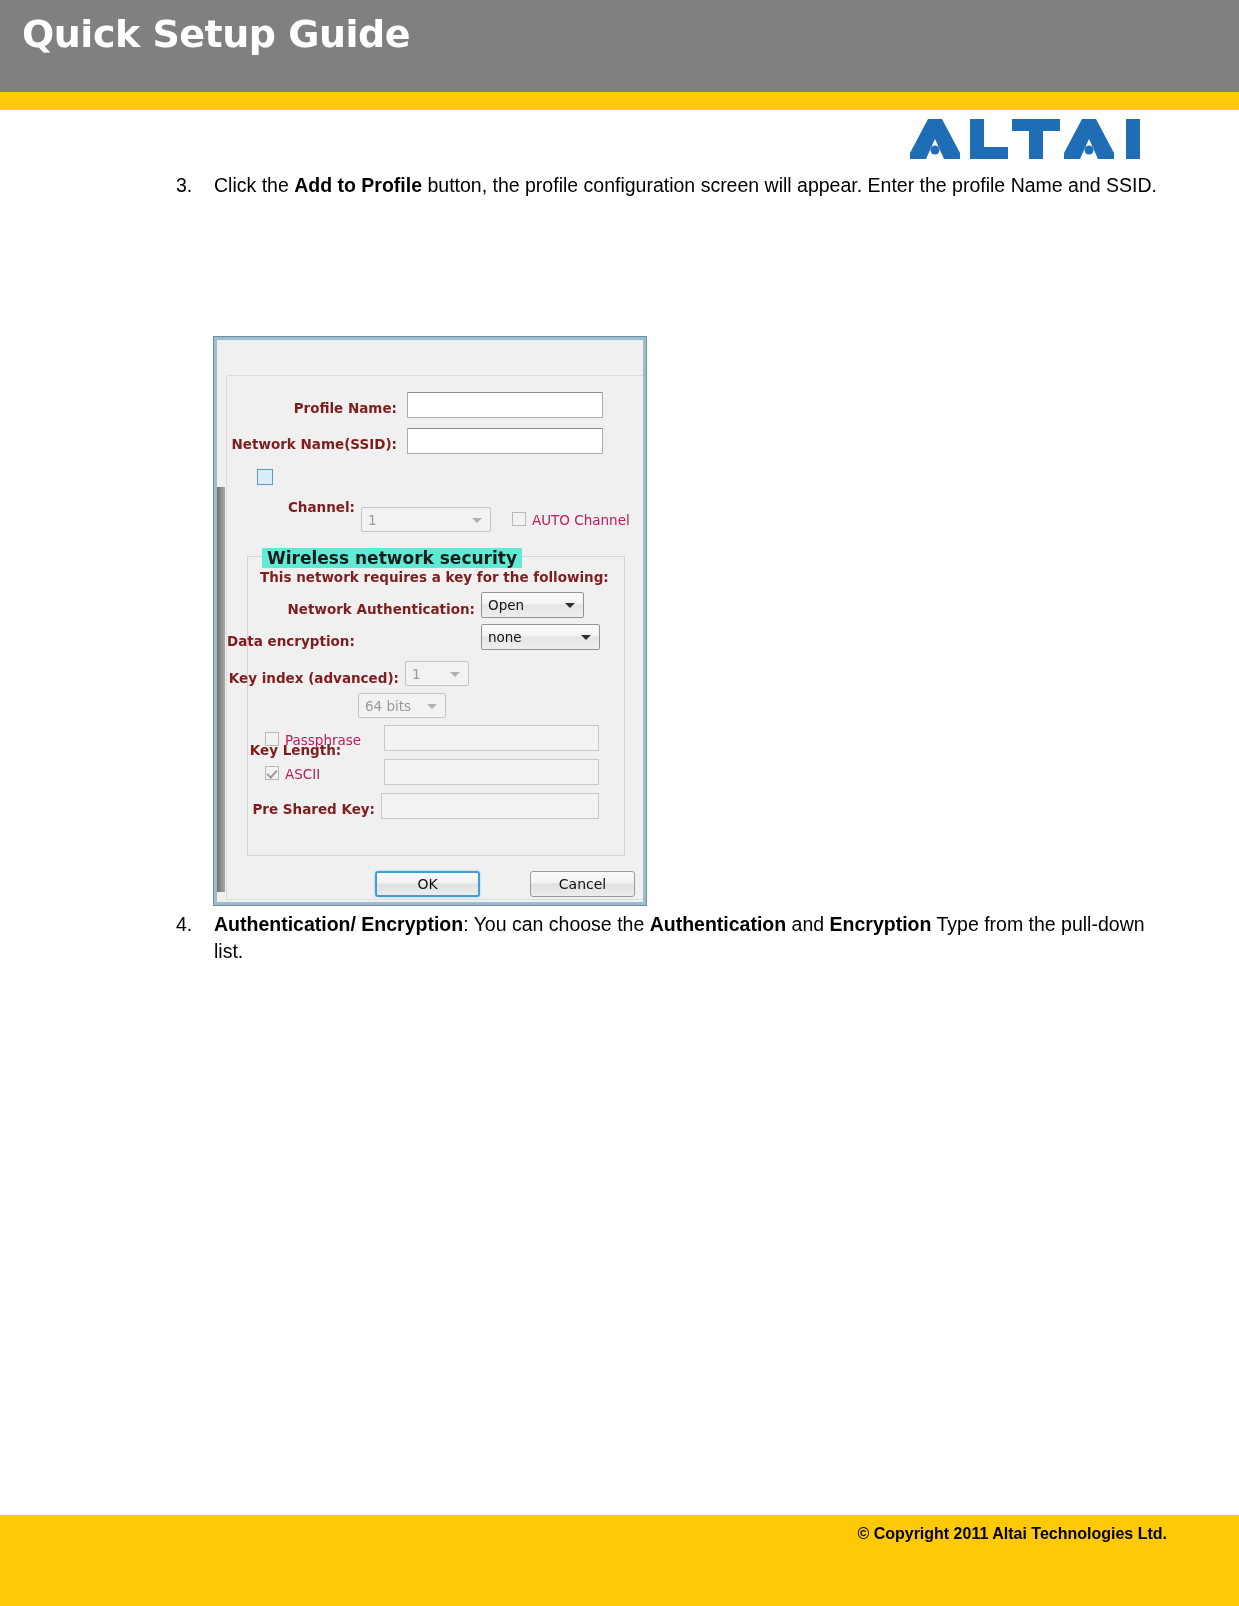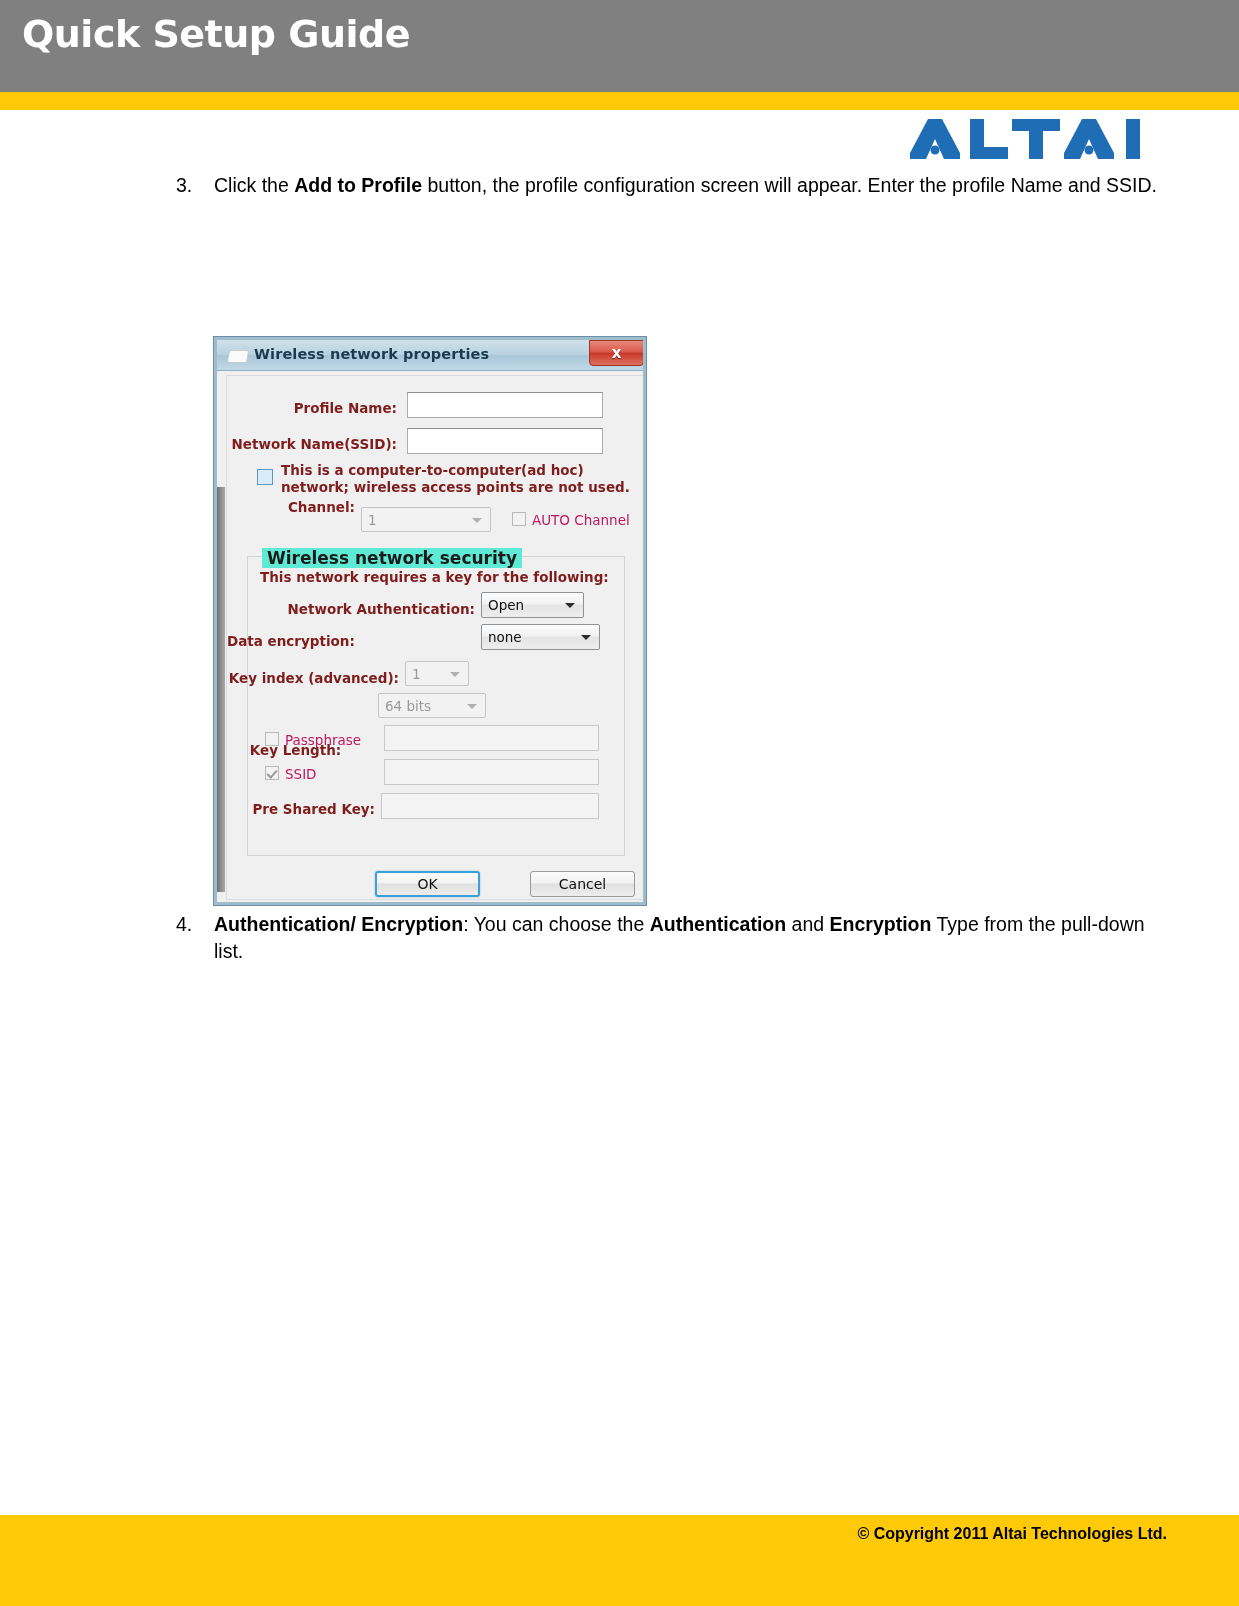--- a/index.html
+++ b/index.html
@@ -315,44 +315,36 @@
   <div class="step step-3">
     <div class="step-num">3.</div>
     <div class="step-text">
       <span>Click the </span><b>Add to Profile</b><span> button, the profile configuration screen will appear. Enter the profile Name and SSID.</span>
     </div>
   </div>
 
   <div class="dialog-area">
     <div class="dialog">
 
-      <div class="titlebar">
-        <div class="tb-icon"></div>
-        <div class="tb-title">Wireless network properties</div>
-        <div class="tb-close">x</div>
-      </div>
 
       <div class="dlg-leftbar"></div>
 
       <div class="dlg-client">
 
         <div class="row" style="left:0;top:22px;width:170px;text-align:right;">
           <span class="lbl">Profile Name:</span>
         </div>
         <div class="txtbox" style="left:180px;top:16px;width:196px;height:26px;"></div>
 
         <div class="row" style="left:0;top:58px;width:170px;text-align:right;">
           <span class="lbl">Network Name(SSID):</span>
         </div>
         <div class="txtbox" style="left:180px;top:52px;width:196px;height:26px;"></div>
 
         <div class="chk blue" style="left:30px;top:93px;"></div>
-        <div class="row" style="left:54px;top:86px;width:358px;">
-          <span class="lbl" style="white-space:normal;display:block;line-height:1.25;">This is a computer-to-computer(ad hoc) network; wireless access points are not used.</span>
-        </div>
 
         <div class="row" style="left:0;top:121px;width:128px;text-align:right;">
           <span class="lbl">Channel:</span>
         </div>
         <div class="combo dimmed" style="left:134px;top:131px;width:130px;height:25px;">
           <span class="ctext">1</span>
           <span class="arrow"></span>
         </div>
         <div class="chk dim" style="left:285px;top:136px;"></div>
         <div class="row" style="left:305px;top:134px;">
@@ -387,34 +379,34 @@
           <span class="lbl">Key index (advanced):</span>
         </div>
         <div class="combo dimmed" style="left:178px;top:285px;width:64px;height:25px;">
           <span class="ctext">1</span>
           <span class="arrow"></span>
         </div>
 
         <div class="row" style="left:0;top:324px;width:137px;text-align:center;margin-top:40px;">
           <span class="lbl">Key Length:</span>
         </div>
-        <div class="combo dimmed" style="left:151px;top:317px;width:108px;height:25px;">
+        <div class="combo dimmed" style="left:131px;top:317px;width:88px;height:25px;">
           <span class="ctext">64 bits</span>
           <span class="arrow"></span>
         </div>
 
         <div class="chk dim" style="left:38px;top:356px;"></div>
         <div class="row" style="left:58px;top:354px;">
           <span class="lbl-dim">Passphrase</span>
         </div>
         <div class="txtbox dim" style="left:157px;top:349px;width:215px;height:26px;"></div>
 
         <div class="chk dim checked" style="left:38px;top:390px;"></div>
         <div class="row" style="left:58px;top:388px;">
-          <span class="lbl-dim">SSID</span>
+          <span class="lbl-dim">ASCII</span>
         </div>
         <div class="txtbox dim" style="left:157px;top:383px;width:215px;height:26px;"></div>
 
         <div class="row" style="left:0;top:423px;width:148px;text-align:right;">
           <span class="lbl">Pre Shared Key:</span>
         </div>
         <div class="txtbox dim" style="left:154px;top:417px;width:218px;height:26px;"></div>
 
         <div class="btn default" style="left:148px;top:495px;width:105px;height:26px;">
           <span>OK</span>

